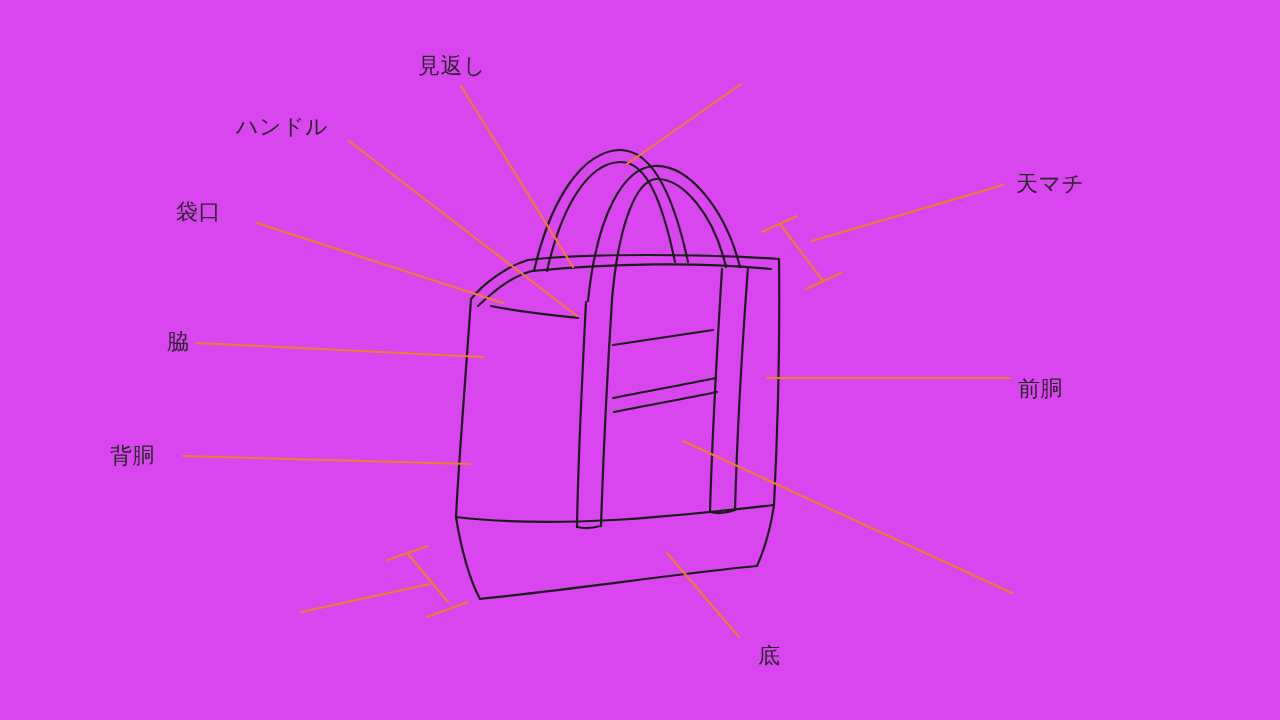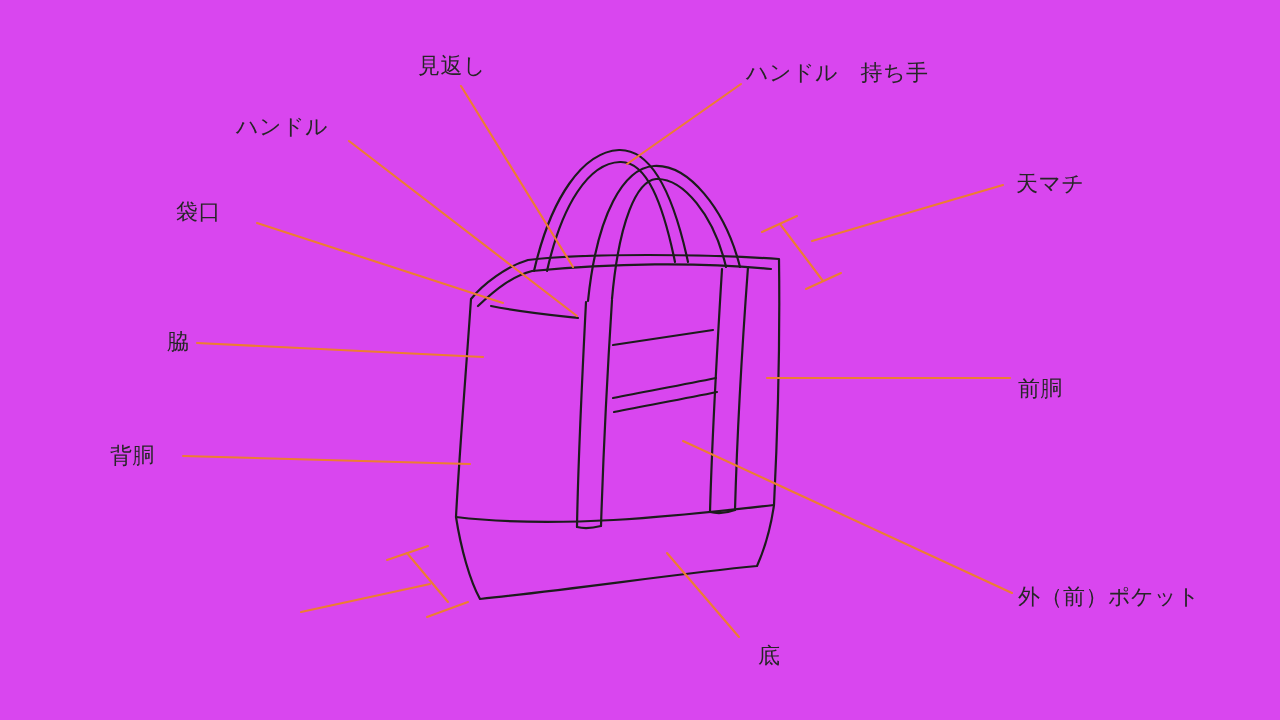--- a/index.html
+++ b/index.html
@@ -86,23 +86,21 @@
       <line class="leader" x1="806" y1="289" x2="841" y2="273" stroke="#ED7D31"></line>
     </g>
     <g>
       <line class="leader" x1="387" y1="560" x2="428" y2="546" stroke="#ED7D31"></line>
       <line class="leader" x1="407" y1="553" x2="448" y2="602" stroke="#ED7D31"></line>
       <line class="leader" x1="427" y1="617" x2="468" y2="602" stroke="#ED7D31"></line>
     </g>
   </svg>
 
   <div class="label" style="left:418px; top:54px;">見返し</div>
-  <div class="label" style="left:746px; top:61px;">ハンドル　持ち手</div>
   <div class="label" style="left:236px; top:115px;">ハンドル</div>
   <div class="label" style="left:1016px; top:172px;">天マチ</div>
   <div class="label" style="left:176px; top:200px;text-align:center;">袋口</div>
   <div class="label" style="left:167px; top:330px;">脇</div>
   <div class="label" style="left:1018px; top:377px;">前胴</div>
   <div class="label" style="left:110px; top:444px;text-align:center;">背胴</div>
-  <div class="label" style="left:1018px; top:585px;">外（前）ポケット</div>
   <div class="label" style="left:758px; top:644px;">底</div>
 
 </div>
 
 </body></html>

